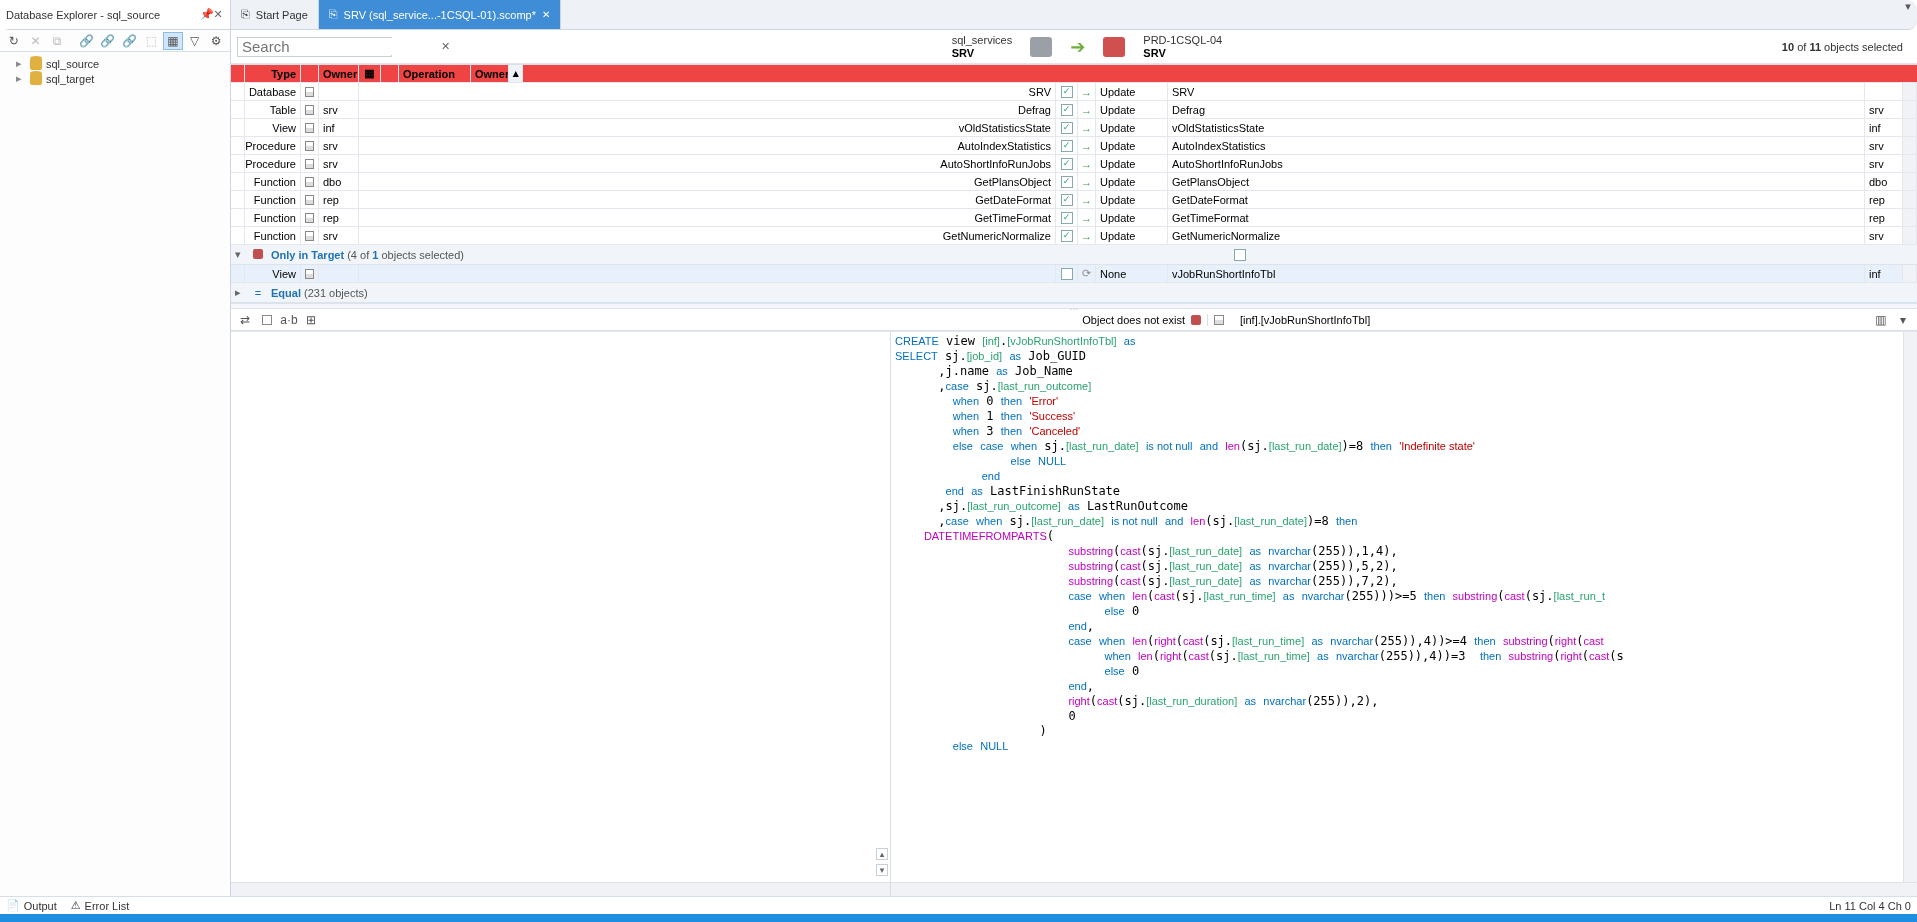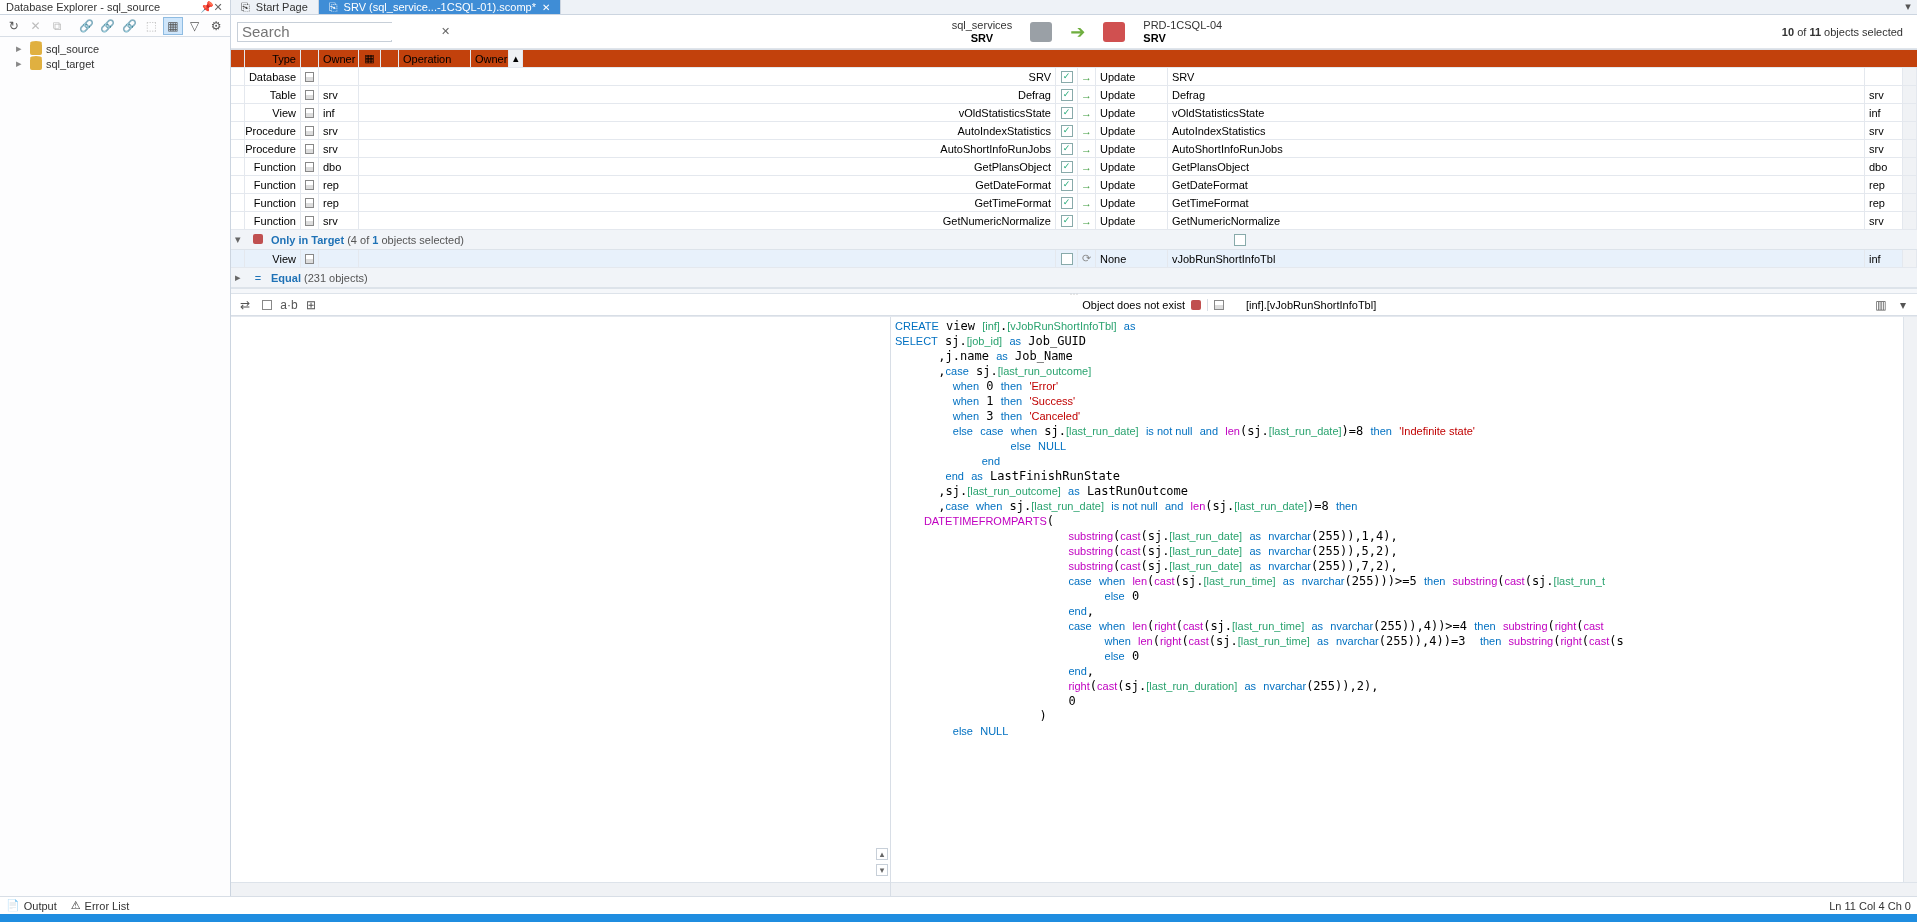--- a/index.html
+++ b/index.html
@@ -1,17 +1,17 @@
 <!DOCTYPE html>
 <html><head>
 <meta charset="utf-8">
 <style>
 * { margin: 0; padding: 0; box-sizing: border-box; font-family: "Segoe UI", Tahoma, sans-serif; font-size: 11px; }
 body { background: #fff; overflow: hidden; width: 1917px; height: 922px; display: flex; flex-direction: column; }
-.tabs-bar { height: 15px; background: #eef2f7; display: flex; align-items: stretch; border-bottom: 1px solid #ccd5e0; }
+.tabs-bar { height: 30px; background: #eef2f7; display: flex; align-items: stretch; border-bottom: 1px solid #ccd5e0; border-radius: 9px; }
 .left-pane-tab { width: 231px; display: flex; align-items: center; padding: 0 6px; color: #333; background: #fff; border-right: 1px solid #ccd5e0; }
 .left-pane-tab .spacer { flex: 1; }
 .left-pane-tab .pin, .left-pane-tab .close { width: 12px; text-align: center; color: #666; cursor: pointer; }
 .doc-tabs { display: flex; }
 .doc-tab { display: flex; align-items: center; padding: 0 10px; gap: 6px; border-right: 1px solid #ccd5e0; color: #333; cursor: pointer; }
 .doc-tab.active { background: #3f8dd6; color: #fff; }
 .doc-tab .close-x { font-size: 10px; }
 .tabs-bar .grow { flex: 1; }
 .tabs-bar .drop { width: 18px; text-align: center; color: #555; }
 .main-area { flex: 1; display: flex; min-height: 0; }
@@ -24,32 +24,32 @@
 .tree-item { display: flex; align-items: center; gap: 4px; padding: 1px 2px 1px 14px; color: #333; cursor: pointer; }
 .tree-item .caret { width: 10px; color: #888; }
 .db-icon { width: 12px; height: 12px; background:#e0b040; border-radius:2px; display:inline-block; position:relative; }
 .db-icon::before{content:"";position:absolute;top:-2px;left:0;width:12px;height:4px;background:#e0b040;border-radius:50%;}
 .content { flex: 1; display: flex; flex-direction: column; min-width: 0; }
 .search-row { display:flex; align-items:center; padding: 4px 6px; gap:10px; border-bottom:1px solid #e0e5eb; }
 .search-box { width:155px; height:20px; border:1px solid #c7cfd8; display:flex; align-items:center; padding:0 4px; color:#999; }
 .search-box input { border:0; outline:0; flex:1; font-size:15px; color:#333; }
 .search-box .clear { cursor:pointer; color:#666; }
 .conn-summary { flex:1; display:flex; align-items:center; justify-content:center; gap:18px; }
-.conn-side { display:flex; flex-direction:column; align-items:center; gap:1px; }
+.conn-side { display:flex; flex-direction:column; align-items:flex-start; gap:1px; }
 .conn-side.right { align-items:flex-start; }
 .conn-side .name { color:#333; }
 .conn-side .srv { font-weight:bold; }
 .cyl { width:22px; height:20px; border-radius:3px; display:inline-block; position:relative; }
 .cyl.grey { background:#9aa0a6; } .cyl.red { background:#d05050; }
 .arrow-big { color:#6fae3f; font-size:18px; }
 .count-txt { color:#333; padding-right:8px; }
 .count-txt b { font-weight:bold; }
 .grid { border-top:1px solid #d8dee6; overflow:hidden; }
 .grid-row { display:flex; align-items:stretch; height:18px; border-bottom:1px solid #e4e8ee; }
-.grid-row.header { background:#c2410c; }
+.grid-row.header { background:#ef4444;font-weight:bold; }
 .grid-row.sel { background:#e8f1fb; }
 .gc { border-right:1px solid #e4e8ee; padding:0 4px; display:flex; align-items:center; overflow:hidden; white-space:nowrap; }
 .gc.caret { width:14px; justify-content:center; color:#888; }
 .gc.type { width:56px; justify-content:flex-end; }
 .gc.ticon { width:18px; justify-content:center; }
 .gc.owner { width:40px; }
 .gc.srcobj { flex:1; justify-content:flex-end; }
 .gc.chk { width:22px; justify-content:center; }
 .gc.opicon { width:18px; justify-content:center; color:#3a9a3a; }
 .gc.op { width:72px; }
@@ -63,21 +63,21 @@
 .section-row .ico { width:14px; text-align:center; }
 .section-row .txt { color:#1f72b6; }
 .section-row .txt .n { color:#1f72b6; font-weight:bold; }
 .section-row .sub { color:#555; }
 .section-row .chk-slot { margin-left:auto; width:22px; display:flex; justify-content:center; }
 .splitter-h { height:6px; background:#f5f7fa; border-top:1px solid #dde3ea; border-bottom:1px solid #dde3ea; cursor:row-resize; display:flex; justify-content:center; }
 .splitter-h::after{content:"⋯";color:#bbb;font-size:9px;}
 .bottom-tools { height:22px; border-bottom:1px solid #d8dee6; display:flex; align-items:center; }
 .bottom-tools .left-tools { display:flex; gap:2px; padding:0 4px; }
 .bottom-tools .mid { flex:1; display:flex; justify-content:flex-end; gap:6px; align-items:center; padding-right:6px; }
-.bottom-tools .right-head { width:660px; display:flex; align-items:center; gap:22px; padding:0 6px; border-left:1px solid #d8dee6; }
+.bottom-tools .right-head { width:660px; display:flex; align-items:center; gap:16px; padding:0 6px; border-left:1px solid #d8dee6; }
 .bottom-tools .far { display:flex; gap:2px; padding:0 4px; }
 .diff { flex:1; display:flex; min-height:0; border-top:1px solid #e4e8ee; }
 .diff-left { width:660px; border-right:1px solid #d8dee6; position:relative; display:flex; flex-direction:column; }
 .diff-right { flex:1; position:relative; display:flex; flex-direction:column; overflow:hidden; }
 .code { flex:1; padding:2px 4px; font-family:Consolas,monospace; font-size:12px; line-height:15px; white-space:pre; overflow:auto; }
 .hscroll { height:14px; background:#f0f2f5; border-top:1px solid #dde3ea; }
 .vgutter { width:14px; background:#f0f2f5; border-left:1px solid #dde3ea; }
 .diff-left .upd { display:flex; flex-direction:column; gap:4px; position:absolute; right:2px; bottom:20px; }
 .upd .ar { width:12px; height:12px; border:1px solid #c7cfd8; font-size:9px; display:flex;align-items:center;justify-content:center;color:#666; }
 .kw{color:#0070c1;} .fn{color:#c000c0;} .id{color:#2aa36f;} .str{color:#c00000;}

